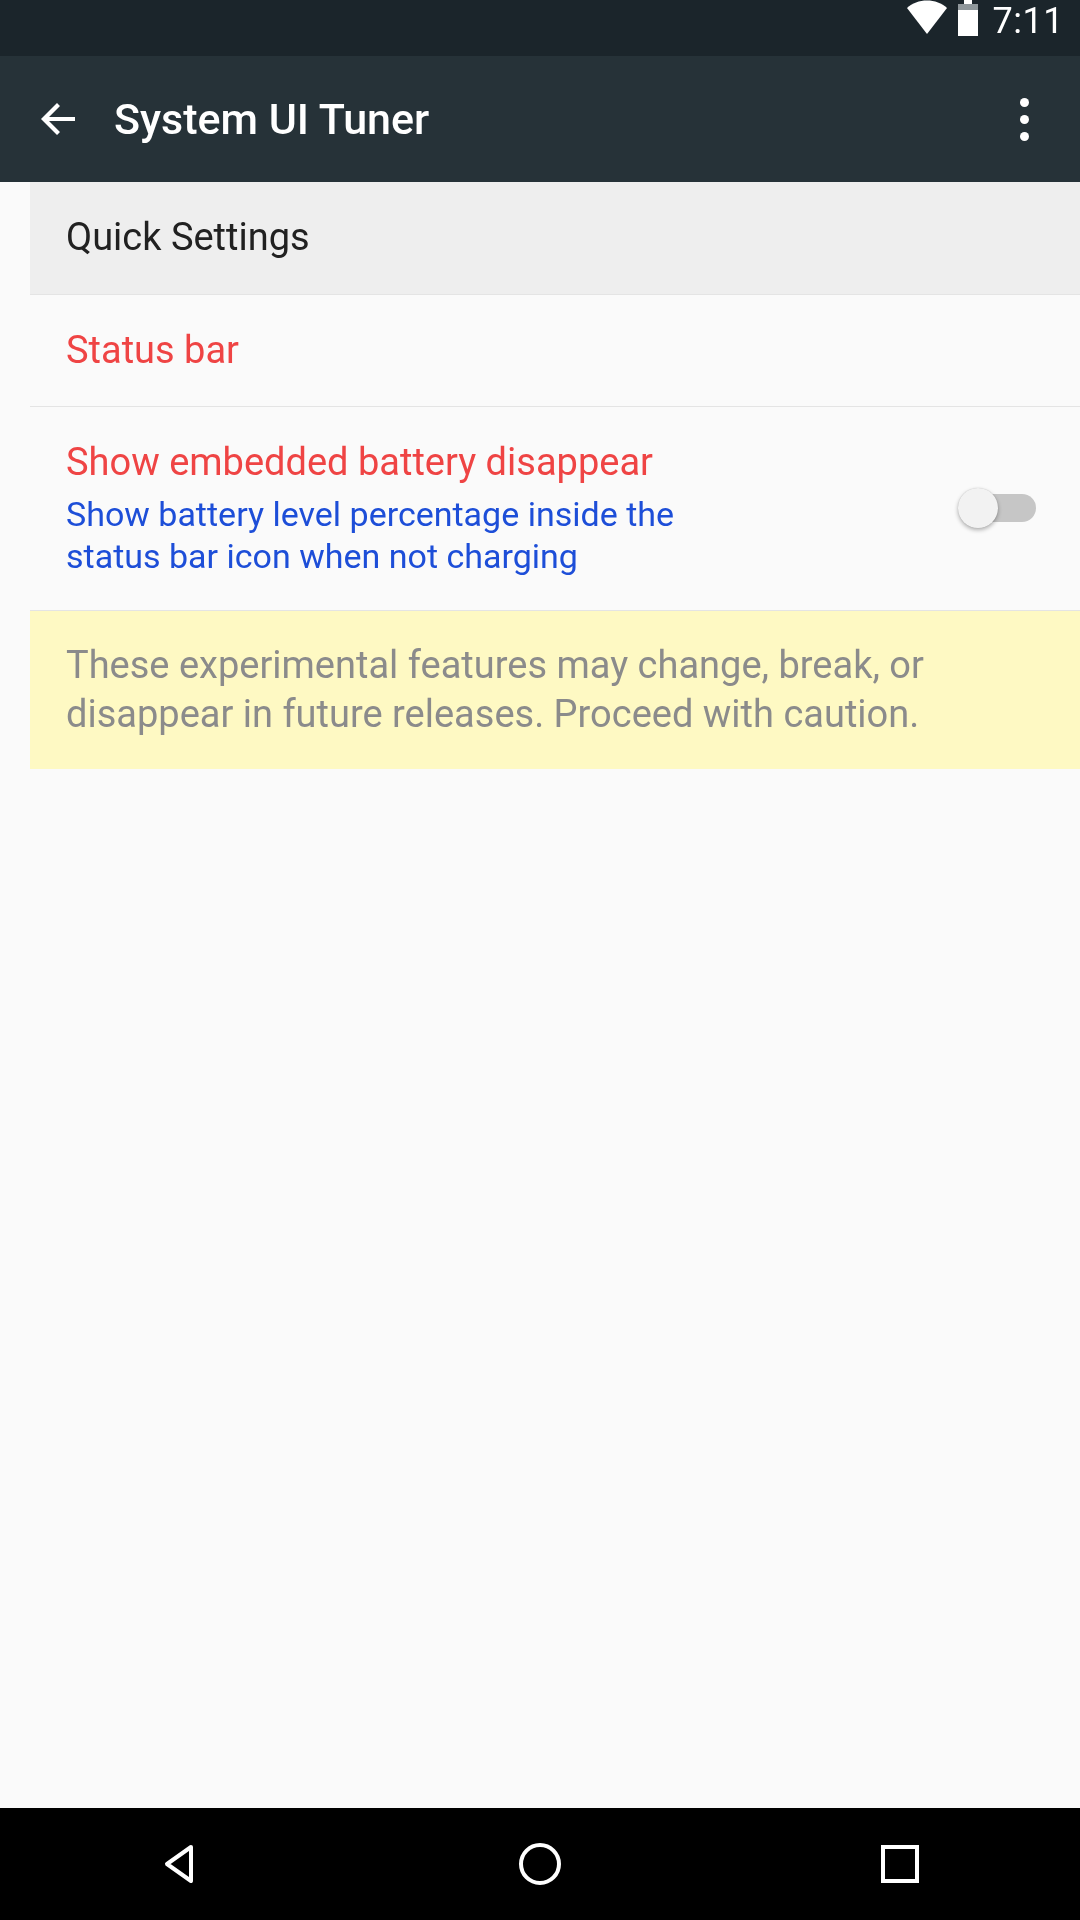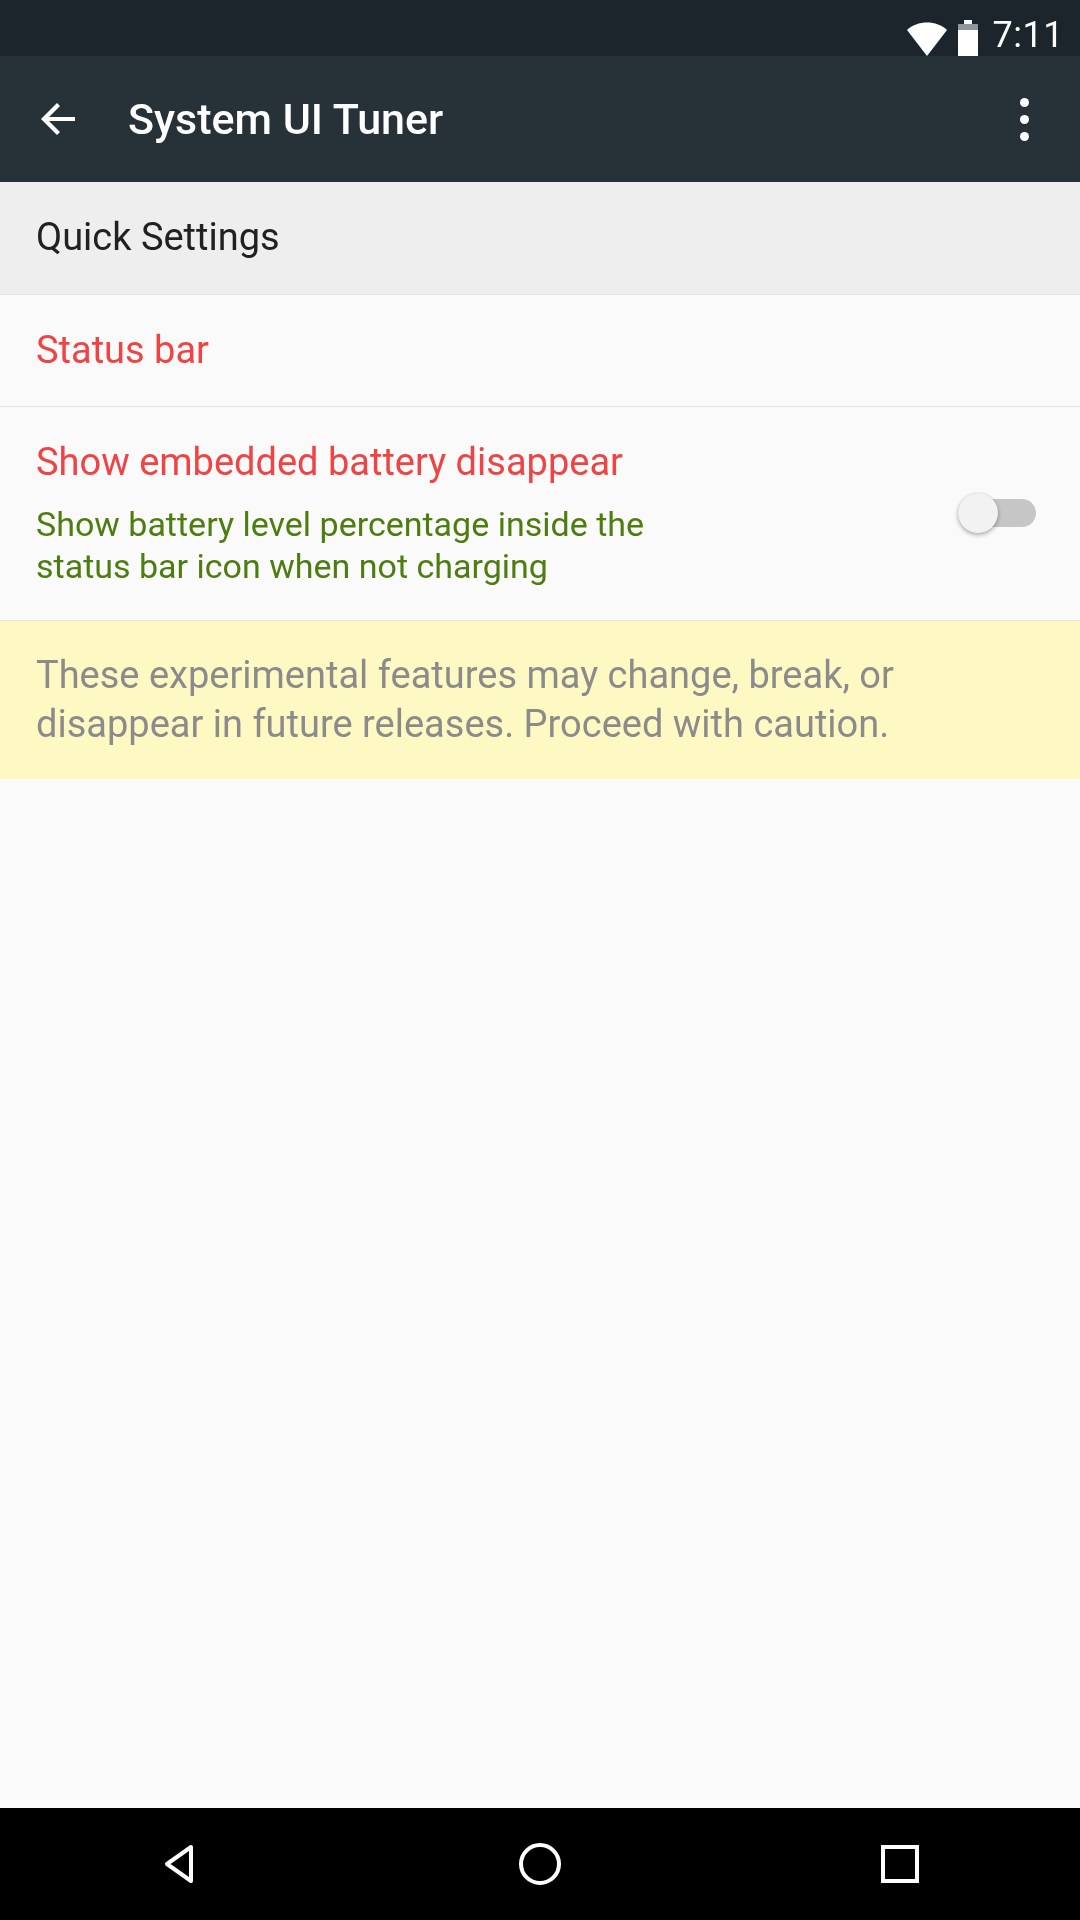--- a/index.html
+++ b/index.html
@@ -21,21 +21,21 @@
       display: flex;
       flex-direction: column;
       background: #fafafa;
     }
 
     
     .status-bar {
       height: 56px;
       background: #1b252b;
       display: flex;
-      align-items: flex-end;
+      align-items: flex-start;
       justify-content: flex-end;
       padding-right: 16px;
       gap: 10px;
     }
     .status-bar .wifi-icon svg,
     .status-bar .battery-icon svg {
       display: block;
     }
     .status-bar .clock {
       color: #ffffff;
@@ -57,21 +57,21 @@
       width: 110px;
       height: 110px;
       display: flex;
       align-items: center;
       justify-content: center;
     }
     .app-bar .title {
       color: #ffffff;
       font-size: 43px;
       font-weight: 500;
-      margin-left: 14px;
+      margin-left: 0;
       flex: 1;
     }
     .app-bar .overflow-btn {
       width: 96px;
       height: 110px;
       display: flex;
       align-items: center;
       justify-content: center;
     }
     .overflow-dots {
@@ -83,43 +83,44 @@
       width: 9px;
       height: 9px;
       background: #ffffff;
       border-radius: 50%;
     }
 
     
     .list {
       flex: 1;
       background: #fafafa;
+      padding-left: 30px;
     }
     .list-item {
       padding: 32px 36px;
       border-bottom: 1px solid #e4e4e4;
       background: #fafafa;
       display: flex;
       align-items: center;
     }
     .list-item .texts {
       flex: 1;
       min-width: 0;
     }
     .list-item .item-title {
       font-size: 38px;
       color: #ef4444;
       line-height: 1.25;
       font-weight: 400;
     }
     .list-item .item-sub {
       font-size: 34px;
-      color: #4d7c0f;
+      color: #1d4ed8;
       line-height: 1.25;
-      margin-top: 16px;
+      margin-top: 6px;
       max-width: 620px;
     }
     .list-item.highlight {
       background: #eeeeee;
     }
     .list-item.highlight .item-title {
       color: #212121;
     }
     .list-item.no-border {
       border-bottom: none;

